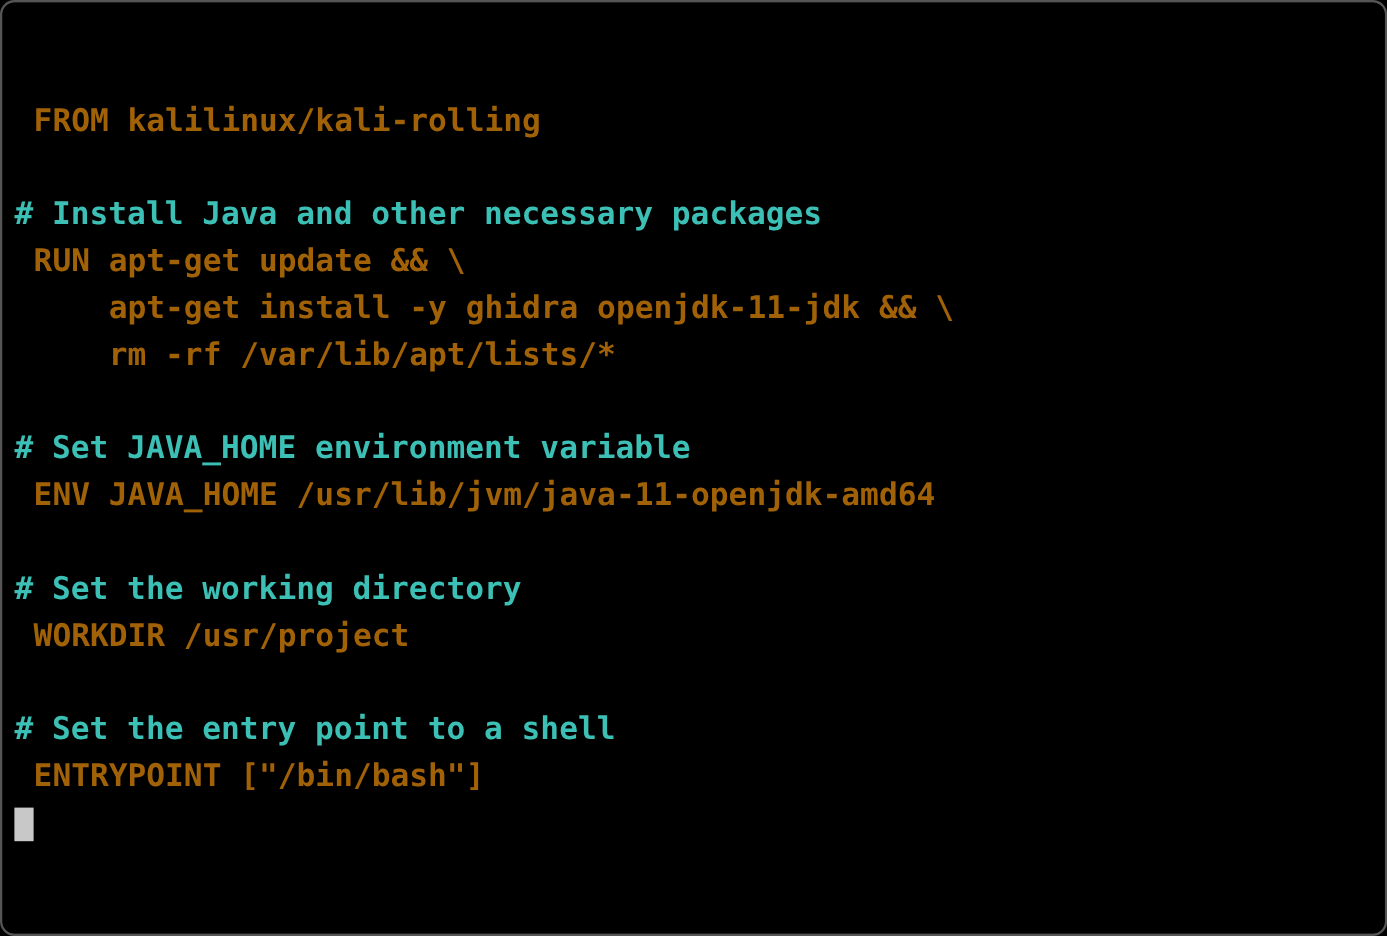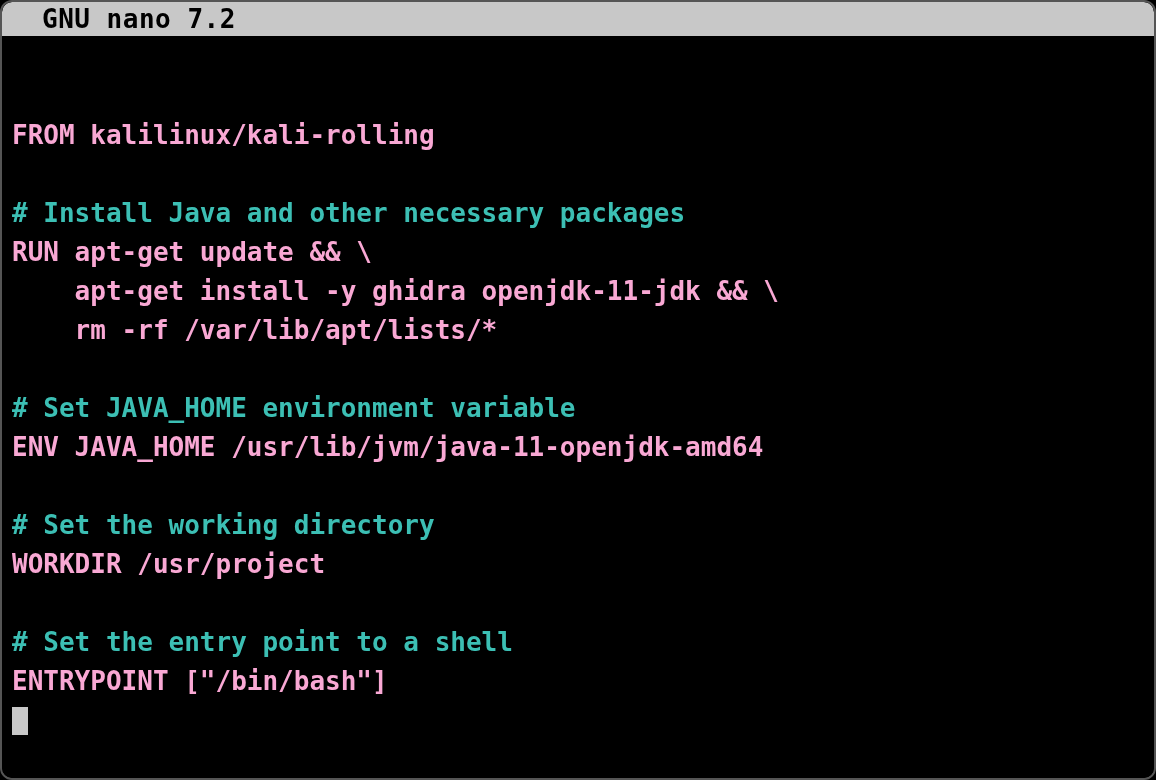--- a/index.html
+++ b/index.html
@@ -41,21 +41,22 @@
       line-height: 1.5;
       white-space: pre;
     }
     
     .line {
       display: block;
       min-height: 1.5em;
     }
     
     .keyword {
-      color: #f9a8d4;
+      color: #a16207;
+      margin-left: 16px;
     }
     
     .text-default {
       color: #d0d0d0;
     }
     
     .comment {
       color: #3cbfb4;
       text-align: right;
     }
@@ -66,18 +67,15 @@
       height: 28px;
       background: #c8c8c8;
       vertical-align: text-bottom;
       margin-top: 4px;
     }
   </style>
 </head>
 <body>
 
 <div class="window">
-  <div class="title-bar">
-    <span>GNU nano 7.2</span>
-  </div>
   <div class="editor-content" id="editor-lines">
   <span class="line"><span class="keyword">FROM kalilinux/kali-rolling</span></span><span class="line"><span class="text-default"> </span></span><span class="line"><span class="comment"># Install Java and other necessary packages</span></span><span class="line"><span class="keyword">RUN apt-get update &amp;&amp; \</span></span><span class="line"><span class="keyword">    apt-get install -y ghidra openjdk-11-jdk &amp;&amp; \</span></span><span class="line"><span class="keyword">    rm -rf /var/lib/apt/lists/*</span></span><span class="line"><span class="text-default"> </span></span><span class="line"><span class="comment"># Set JAVA_HOME environment variable</span></span><span class="line"><span class="keyword">ENV JAVA_HOME /usr/lib/jvm/java-11-openjdk-amd64</span></span><span class="line"><span class="text-default"> </span></span><span class="line"><span class="comment"># Set the working directory</span></span><span class="line"><span class="keyword">WORKDIR /usr/project</span></span><span class="line"><span class="text-default"> </span></span><span class="line"><span class="comment"># Set the entry point to a shell</span></span><span class="line"><span class="keyword">ENTRYPOINT ["/bin/bash"]</span></span><span class="line"><span class="cursor-block"></span></span></div>
 </div>
 
 </body></html>

